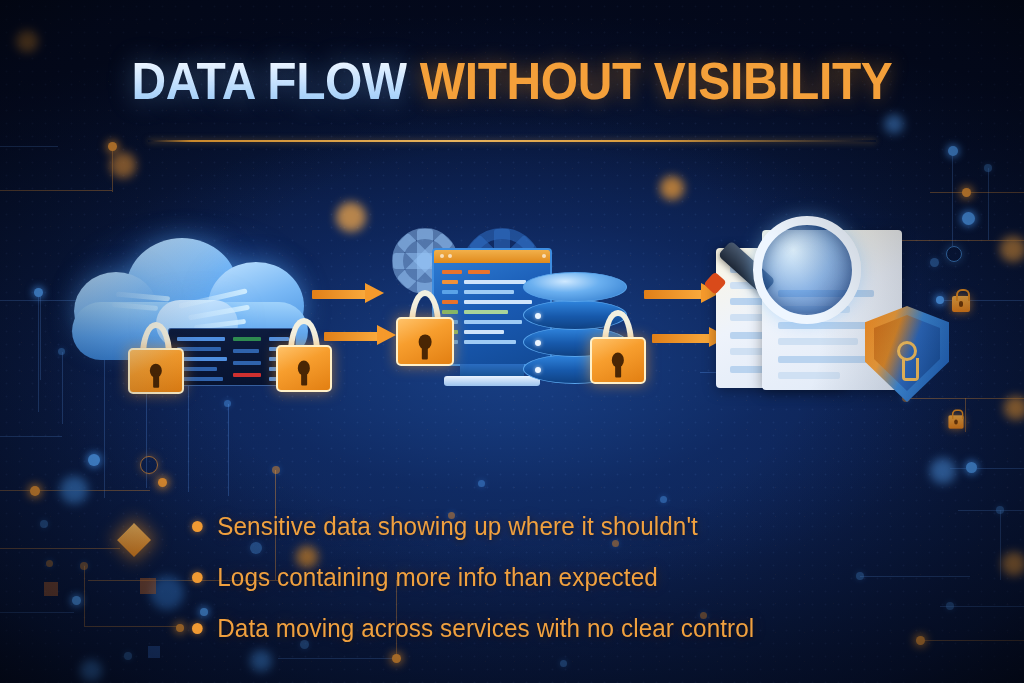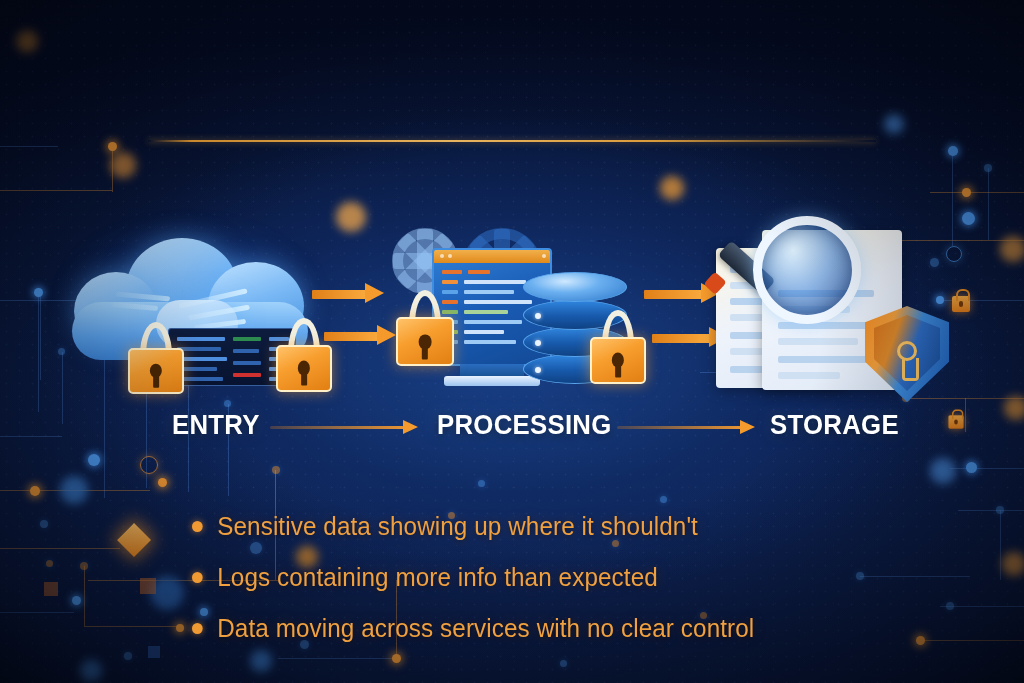--- a/index.html
+++ b/index.html
@@ -468,20 +468,26 @@
     <div class="ring b" style="left:152px; top:300px; width:14px; height:14px;"></div>
     <div class="diamond" style="left:122px; top:528px; width:24px; height:24px;"></div>
     <div class="sq" style="left:44px; top:582px; width:14px; height:14px;"></div>
     <div class="sq" style="left:140px; top:578px; width:16px; height:16px;"></div>
     <div class="sq b" style="left:828px; top:288px; width:18px; height:18px;"></div>
     <div class="sq b" style="left:148px; top:646px; width:12px; height:12px;"></div>
     <div class="minilock" style="left:952px; top:296px;"></div>
     <div class="minilock" style="left:947px; top:414px; transform:scale(.85);"></div>
   </div>
 
+  <div class="title-wrap">
+    <div class="title">
+      <span class="t-blue">DATA FLOW</span>
+      <span class="t-orange">WITHOUT VISIBILITY</span>
+    </div>
+  </div>
   <div class="title-rule"></div>
 
   <div class="cloud-shadow"></div>
   <div class="stage">
     <div class="cloud">
       <div class="puff" style="left:54px; top:0; width:112px; height:102px;"></div>
       <div class="puff" style="left:2px; top:34px; width:84px; height:78px;"></div>
       <div class="puff" style="left:136px; top:24px; width:96px; height:88px;"></div>
       <div class="base"></div>
       <div class="puff" style="left:84px; top:62px; width:82px; height:48px; background:linear-gradient(170deg,#cfe8ff,#7cb9f2); border-radius:40px;"></div>
@@ -630,35 +636,20 @@
 
     <div class="shield">
       <div class="sh"></div>
       <div class="sh-in"></div>
       <div class="kh"></div>
     </div>
   </div>
 
   <div class="bg-layer vignette"></div>
 
-  <div class="labels">
-    <div class="stage-label" style="left:172px;">ENTRY</div>
-    <div class="arrow-thin" style="left:270px; top:12px; width:150px;">
-      <div class="shaft" style="width:134px;"></div>
-      <div class="head" style="left:133px;"></div>
-    </div>
-
-    <div class="stage-label" style="left:437px;">PROCESSING</div>
-    <div class="arrow-thin" style="left:617px; top:12px; width:140px;">
-      <div class="shaft" style="width:124px;"></div>
-      <div class="head" style="left:123px;"></div>
-    </div>
-
-    <div class="stage-label" style="left:770px;">STORAGE</div>
-  </div>
 
   <div class="bullets">
     <div class="bullet">
       <span class="dot"></span>
       <span>Sensitive data showing up where it shouldn't</span>
     </div>
     <div class="bullet">
       <span class="dot"></span>
       <span>Logs containing more info than expected</span>
     </div>

